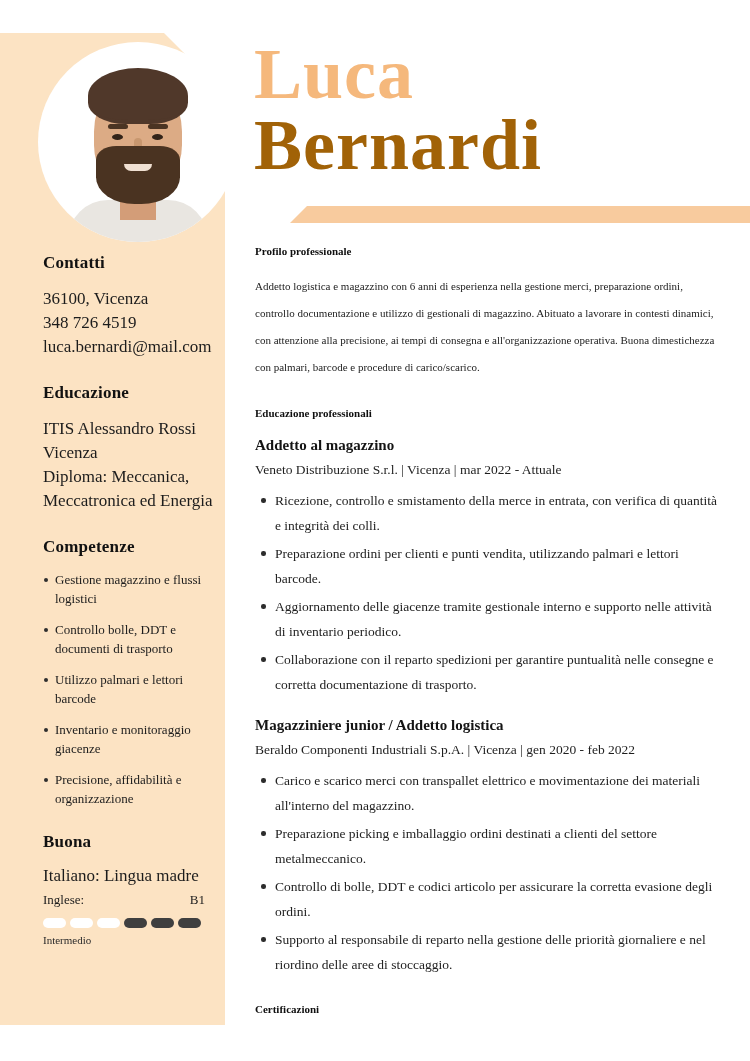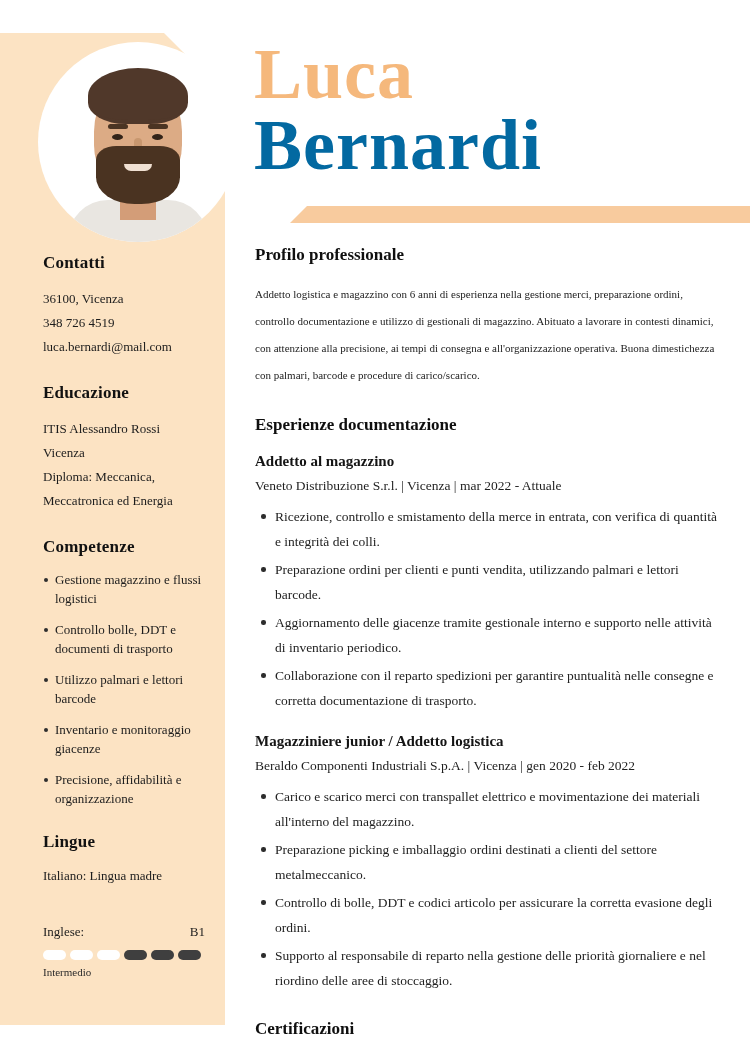--- a/index.html
+++ b/index.html
@@ -27,43 +27,43 @@
   .av-nose{position:absolute;left:96px;top:96px;width:8px;height:18px;background:#c89íty;background:#c8976f;border-radius:4px;}
   .av-beard{position:absolute;left:58px;top:104px;width:84px;height:58px;background:#4a3321;border-radius:24% 24% 46% 46%;}
   .av-mouth{position:absolute;left:86px;top:122px;width:28px;height:7px;background:#f0е4;background:#f0e0d2;border-radius:0 0 12px 12px;}
 
   .sidebar{
     position:absolute;left:12px;top:33px;width:225px;height:992px;z-index:4;
     box-sizing:border-box;padding:220px 20px 0 31px;color:#1c1c1c;
   }
   .side-h{font-size:17px;font-weight:700;color:#111;margin:0 0 14px 0;letter-spacing:.2px;}
   .side-sec{margin-bottom:24px;}
-  .side-line{font-size:13px;line-height:24px;}
+  .side-line{font-size:17px;line-height:24px;}
   .skill-list{list-style:none;margin:4px 0 0 0;padding:0;}
   .skill-list li{position:relative;padding-left:12px;margin-bottom:13px;font-size:13px;line-height:18.5px;max-width:165px;}
   .skill-list li:before{content:'';position:absolute;left:1px;top:7px;width:4px;height:4px;border-radius:50%;background:#2e2e2e;}
-  .lang-row{font-size:13px;line-height:24px;display:flex;justify-content:space-between;max-width:162px;margin-top:32px;}
+  .lang-row{font-size:13px;line-height:24px;display:flex;justify-content:space-between;max-width:162px;}
   .level-bar{display:flex;gap:4px;margin:6px 0 6px 0;}
   .level-seg{width:23px;height:10px;border-radius:5px;}
   .level-seg.light{background:#ffffff;}
   .level-seg.dark{background:#3f3f3f;}
   .level-caption{font-size:11px;color:#2a2a2a;}
 
   
   .name-block{position:absolute;left:254px;top:38px;z-index:2;}
   .name-first{font-size:72px;line-height:72px;font-weight:600;color:#f5b87c;letter-spacing:1px;}
-  .name-last{font-size:72px;line-height:70px;font-weight:600;color:#0369a1;letter-spacing:1px;}
+  .name-last{font-size:72px;line-height:70px;font-weight:600;color:#a16207;letter-spacing:1px;}
   .header-ribbon{
     position:absolute;left:290px;top:206px;width:460px;height:17px;background:#f8cb9e;z-index:1;
     clip-path:polygon(17px 0,100% 0,100% 100%,0 100%);
   }
 
   
   .main{position:absolute;left:255px;top:245px;width:468px;color:#222;}
-  .main-h{font-size:17px;font-weight:700;color:#0f0f0f;margin:0 0 16px 0;}
+  .main-h{font-size:11px;font-weight:700;color:#0f0f0f;margin:0 0 16px 0;}
   .profile-text{font-size:11px;line-height:27px;margin:0 0 26px 0;}
   .job-role{font-size:15px;font-weight:700;color:#141414;margin:0 0 8px 0;}
   .job-meta{font-size:13.5px;color:#1e1e1e;margin:8px 0 10px 0;}
   .b-list{list-style:none;margin:0 0 20px 0;padding:0;}
   .b-list li{position:relative;padding-left:20px;margin-bottom:3px;font-size:13.5px;line-height:25px;}
   .b-list li:before{content:'';position:absolute;left:6px;top:10px;width:4.5px;height:4.5px;border-radius:50%;background:#2c2c2c;}
   .sec-gap{height:6px;}
 </style>
 </head>
 <body>
@@ -115,21 +115,21 @@
       <ul class="skill-list">
         <li>Gestione magazzino e flussi logistici</li>
         <li>Controllo bolle, DDT e documenti di trasporto</li>
         <li>Utilizzo palmari e lettori barcode</li>
         <li>Inventario e monitoraggio giacenze</li>
         <li>Precisione, affidabilità e organizzazione</li>
       </ul>
     </div>
 
     <div class="side-sec">
-      <div class="side-h" style="margin-bottom:12px;">Lingue</div>
+      <div class="side-h" style="margin-bottom:12px;">Buona</div>
       <div class="side-line">Italiano: Lingua madre</div>
       <div class="lang-row">
         <span>Inglese:</span>
         <span>B1</span>
       </div>
       <div class="level-bar">
           <span class="level-seg light"></span>
           <span class="level-seg light"></span>
           <span class="level-seg light"></span>
           <span class="level-seg dark"></span>
@@ -142,21 +142,21 @@
   </div>
 
   <div class="main">
 
     <div>
       <div class="main-h">Profilo professionale</div>
       <p class="profile-text">Addetto logistica e magazzino con 6 anni di esperienza nella gestione merci, preparazione ordini, controllo documentazione e utilizzo di gestionali di magazzino. Abituato a lavorare in contesti dinamici, con attenzione alla precisione, ai tempi di consegna e all'organizzazione operativa. Buona dimestichezza con palmari, barcode e procedure di carico/scarico.</p>
     </div>
 
     <div>
-      <div class="main-h" style="margin-bottom:18px;">Esperienze documentazione</div>
+      <div class="main-h" style="margin-bottom:18px;">Educazione professionali</div>
 
       <div>
         <div class="job-role">Addetto al magazzino</div>
         <div class="job-meta">Veneto Distribuzione S.r.l. | Vicenza | mar 2022 - Attuale</div>
         <ul class="b-list">
           <li>Ricezione, controllo e smistamento della merce in entrata, con verifica di quantità e integrità dei colli.</li>
           <li>Preparazione ordini per clienti e punti vendita, utilizzando palmari e lettori barcode.</li>
           <li>Aggiornamento delle giacenze tramite gestionale interno e supporto nelle attività di inventario periodico.</li>
           <li>Collaborazione con il reparto spedizioni per garantire puntualità nelle consegne e corretta documentazione di trasporto.</li>
         </ul>

